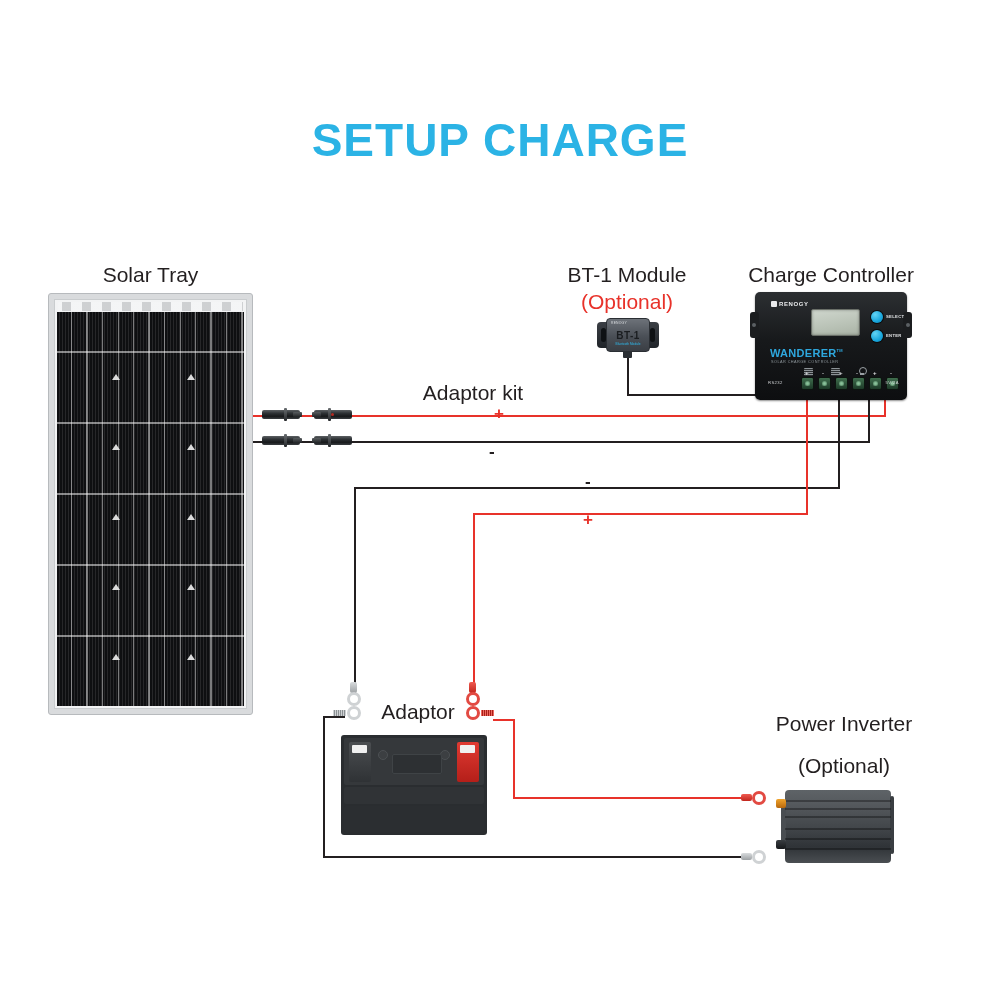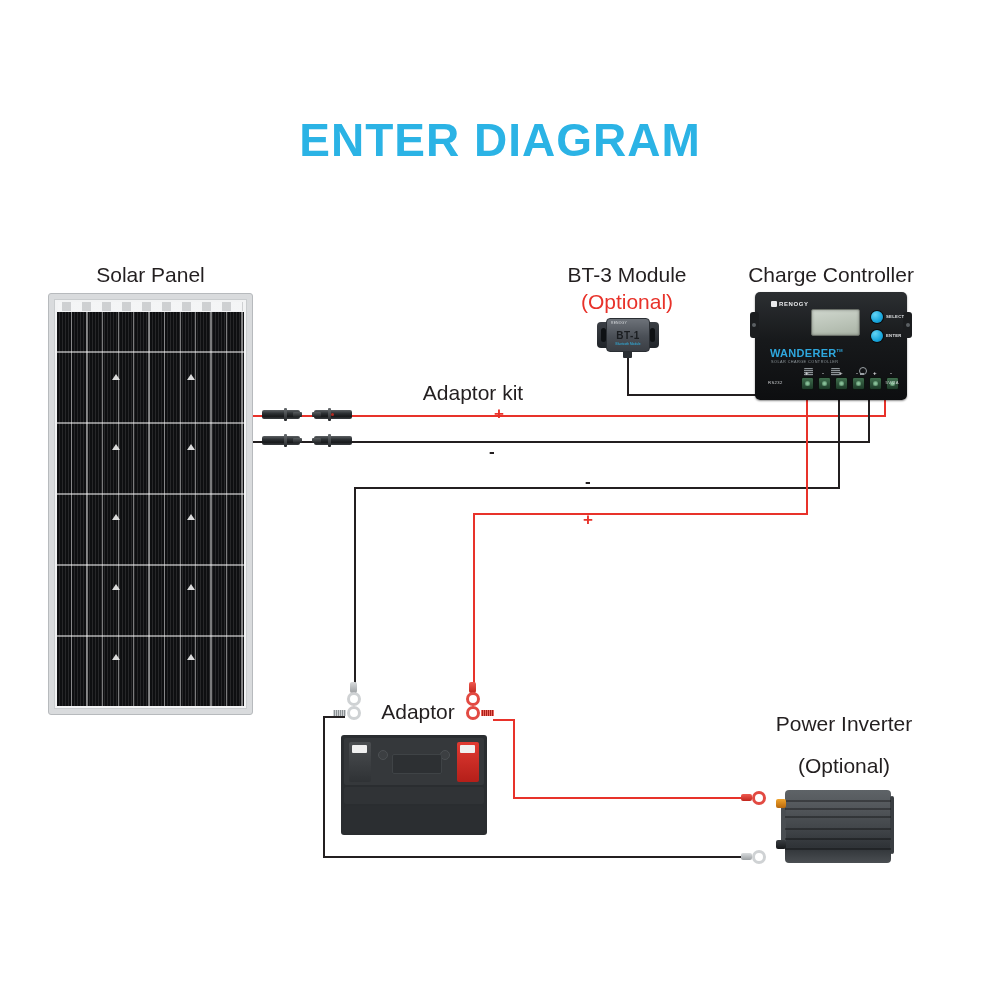--- a/index.html
+++ b/index.html
@@ -137,25 +137,25 @@
   #inv .rside{position:absolute;right:-3px;top:6px;width:4px;height:58px;background:#3a3e42;border-radius:2px;}
   #inv .post{position:absolute;left:-9px;width:10px;height:9px;border-radius:2px;}
   #inv .post.p{top:9px;background:linear-gradient(180deg,#f0a32b,#b8680d);}
   #inv .post.n{top:50px;background:linear-gradient(180deg,#3a3e42,#17191b);}
 </style>
 </head>
 <body>
 
 <div id="stage">
 
-  <div class="title">ENTER DIAGRAM</div>
-
-  <div class="lbl" style="left:48px;top:263px;width:205px;">Solar Panel</div>
-
-  <div class="lbl" style="left:547px;top:263px;width:160px;">BT-3 Module</div>
+  <div class="title">SETUP CHARGE</div>
+
+  <div class="lbl" style="left:48px;top:263px;width:205px;">Solar Tray</div>
+
+  <div class="lbl" style="left:547px;top:263px;width:160px;">BT-1 Module</div>
   <div class="lbl red" style="left:547px;top:290px;width:160px;">(Optional)</div>
 
   <div class="lbl" style="left:723px;top:263px;width:216px;">Charge Controller</div>
 
   <div class="lbl" style="left:380px;top:381px;width:186px;text-align:center;">Adaptor kit</div>
 
 
   <div class="lbl" style="left:369px;top:700px;width:98px;">Adaptor</div>
 
   <div class="lbl" style="left:738px;top:696px;width:212px;margin-top:16px;">Power Inverter</div>

